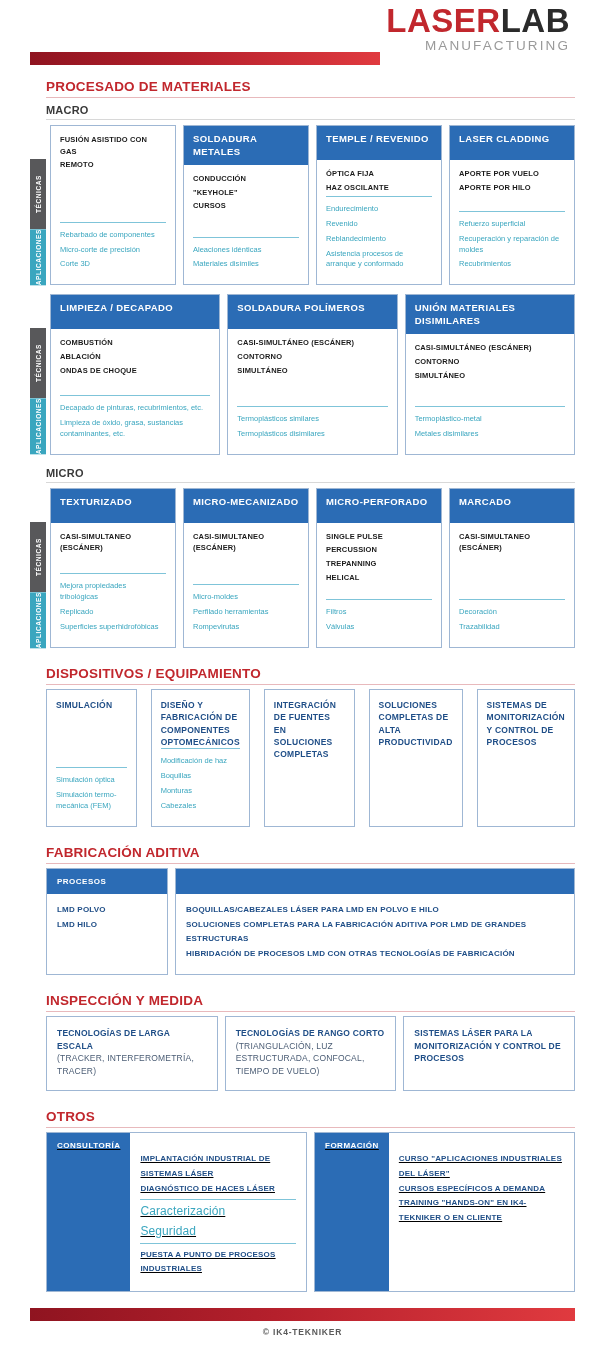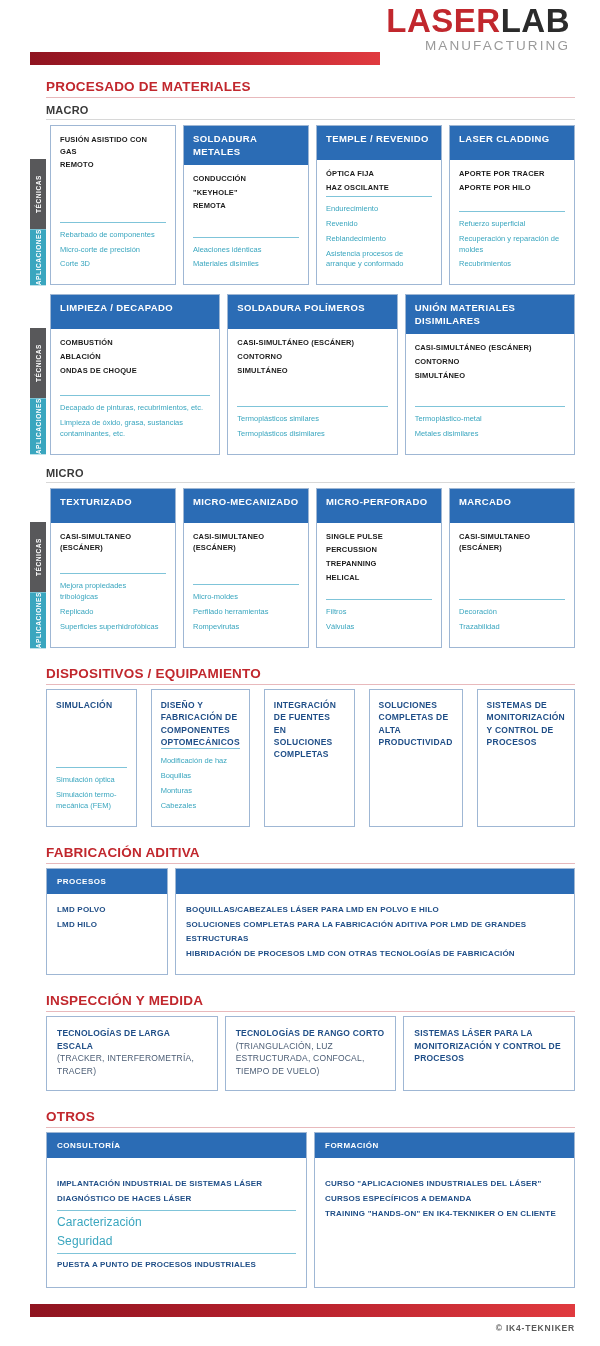--- a/index.html
+++ b/index.html
@@ -131,33 +131,33 @@
   .icard{
     flex:1 1 0;border:1px solid #9fb7d4;background:#fff;
     padding:10px 10px 12px 10px;box-sizing:border-box;
   }
   .icard-b{ color:#1f4e87;font-size:8.5px;font-weight:bold;line-height:1.5;letter-spacing:0.2px; }
   .icard-n{ color:#4a5c74;font-size:8.5px;font-weight:normal;line-height:1.5;letter-spacing:0.2px; }
 
   
   .otros-row{ display:flex; gap:7px; margin:4px 25px 0 46px; }
   .ocard{ flex:1 1 0;border:1px solid #9fb7d4;background:#fff;
-          display:flex;flex-direction:column;box-sizing:border-box; }
+          display:flex;flex-direction:row;box-sizing:border-box;text-decoration:underline; }
   .ocard-head{ background:#2b6cb5;color:#fff;font-size:8px;font-weight:bold;
                letter-spacing:0.5px;padding:8px 10px; }
   .ocard-body{ padding:19px 10px 14px 10px;flex:1 1 auto; }
   .ocard-body ul{ margin:0;padding:0;list-style:none; }
   .ocard-body li.b{ color:#1f4e87;font-size:8px;font-weight:bold;line-height:1.85;letter-spacing:0.2px; }
   .ocard-body li.s{ color:#3aa6bf;font-size:12px;font-weight:normal;line-height:1.6;letter-spacing:0.1px; }
   .sub-block{ border-top:1px solid #7fc4d9;border-bottom:1px solid #7fc4d9;
               margin:3px 0 4px 0;padding:2px 0 2px 0; }
 
   
   .footer{
-    margin:6px 25px 2px 30px;text-align:right;
+    margin:6px 25px 2px 30px;text-align:center;
     color:#5a5a5a;font-size:8.5px;font-weight:bold;letter-spacing:0.8px;
   }
 </style>
 </head>
 <body>
 
 <div class="page">
 
   <div class="logo-wrap">
     <div class="logo">
@@ -190,21 +190,21 @@
               <li>Corte 3D</li>
             </ul>
           </div>
         </div>
         <div class="card">
           <div class="card-head">SOLDADURA METALES</div>
           <div class="card-body">
             <ul class="tech-list">
               <li>CONDUCCIÓN</li>
               <li>"KEYHOLE"</li>
-              <li>REMOTA</li>
+              <li>CURSOS</li>
             </ul>
             <div class="divider" style="margin-top: auto;"></div>
             <ul class="app-list">
               <li>Aleaciones idénticas</li>
               <li>Materiales disímiles</li>
             </ul>
           </div>
         </div>
         <div class="card">
           <div class="card-head">TEMPLE / REVENIDO</div>
@@ -219,21 +219,21 @@
               <li>Revenido</li>
               <li>Reblandecimiento</li>
               <li>Asistencia procesos de arranque y conformado</li>
             </ul>
           </div>
         </div>
         <div class="card">
           <div class="card-head">LASER CLADDING</div>
           <div class="card-body">
             <ul class="tech-list">
-              <li>APORTE POR TRACER</li>
+              <li>APORTE POR VUELO</li>
               <li>APORTE POR HILO</li>
             </ul>
             <div class="divider" style="margin-top: auto;"></div>
             <ul class="app-list">
               <li>Refuerzo superficial</li>
               <li>Recuperación y reparación de moldes</li>
               <li>Recubrimientos</li>
             </ul>
           </div>
         </div>

